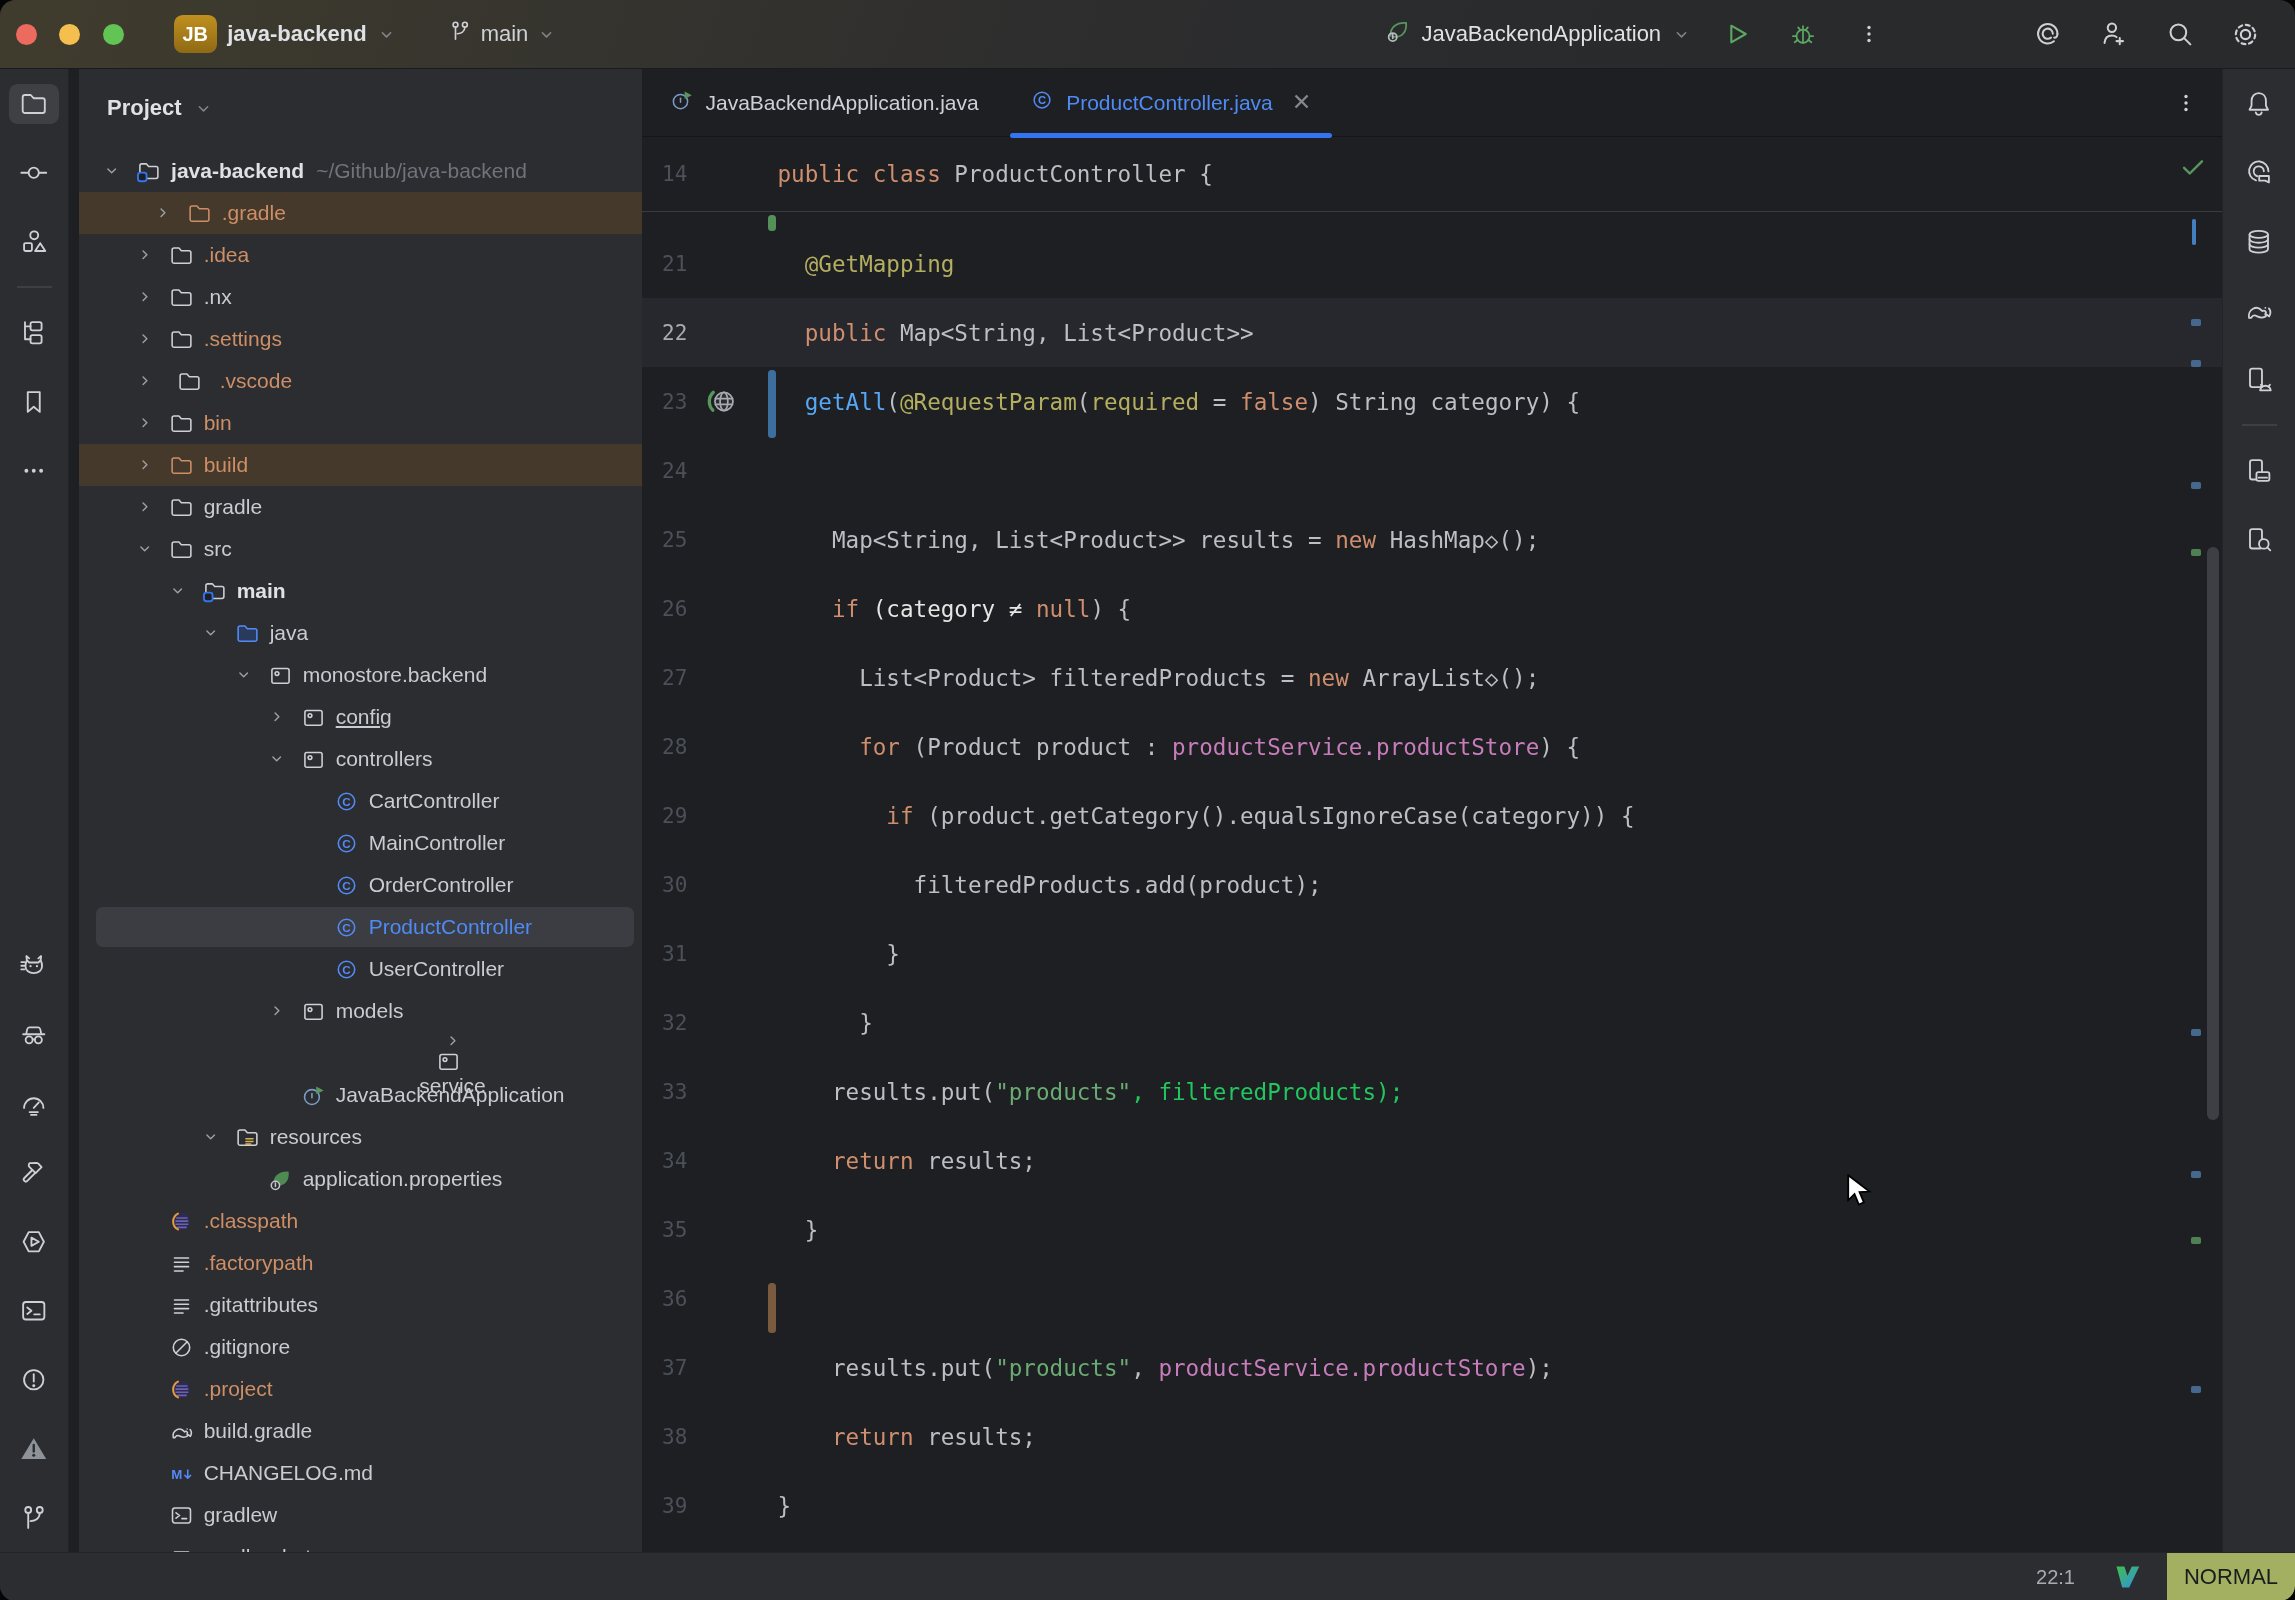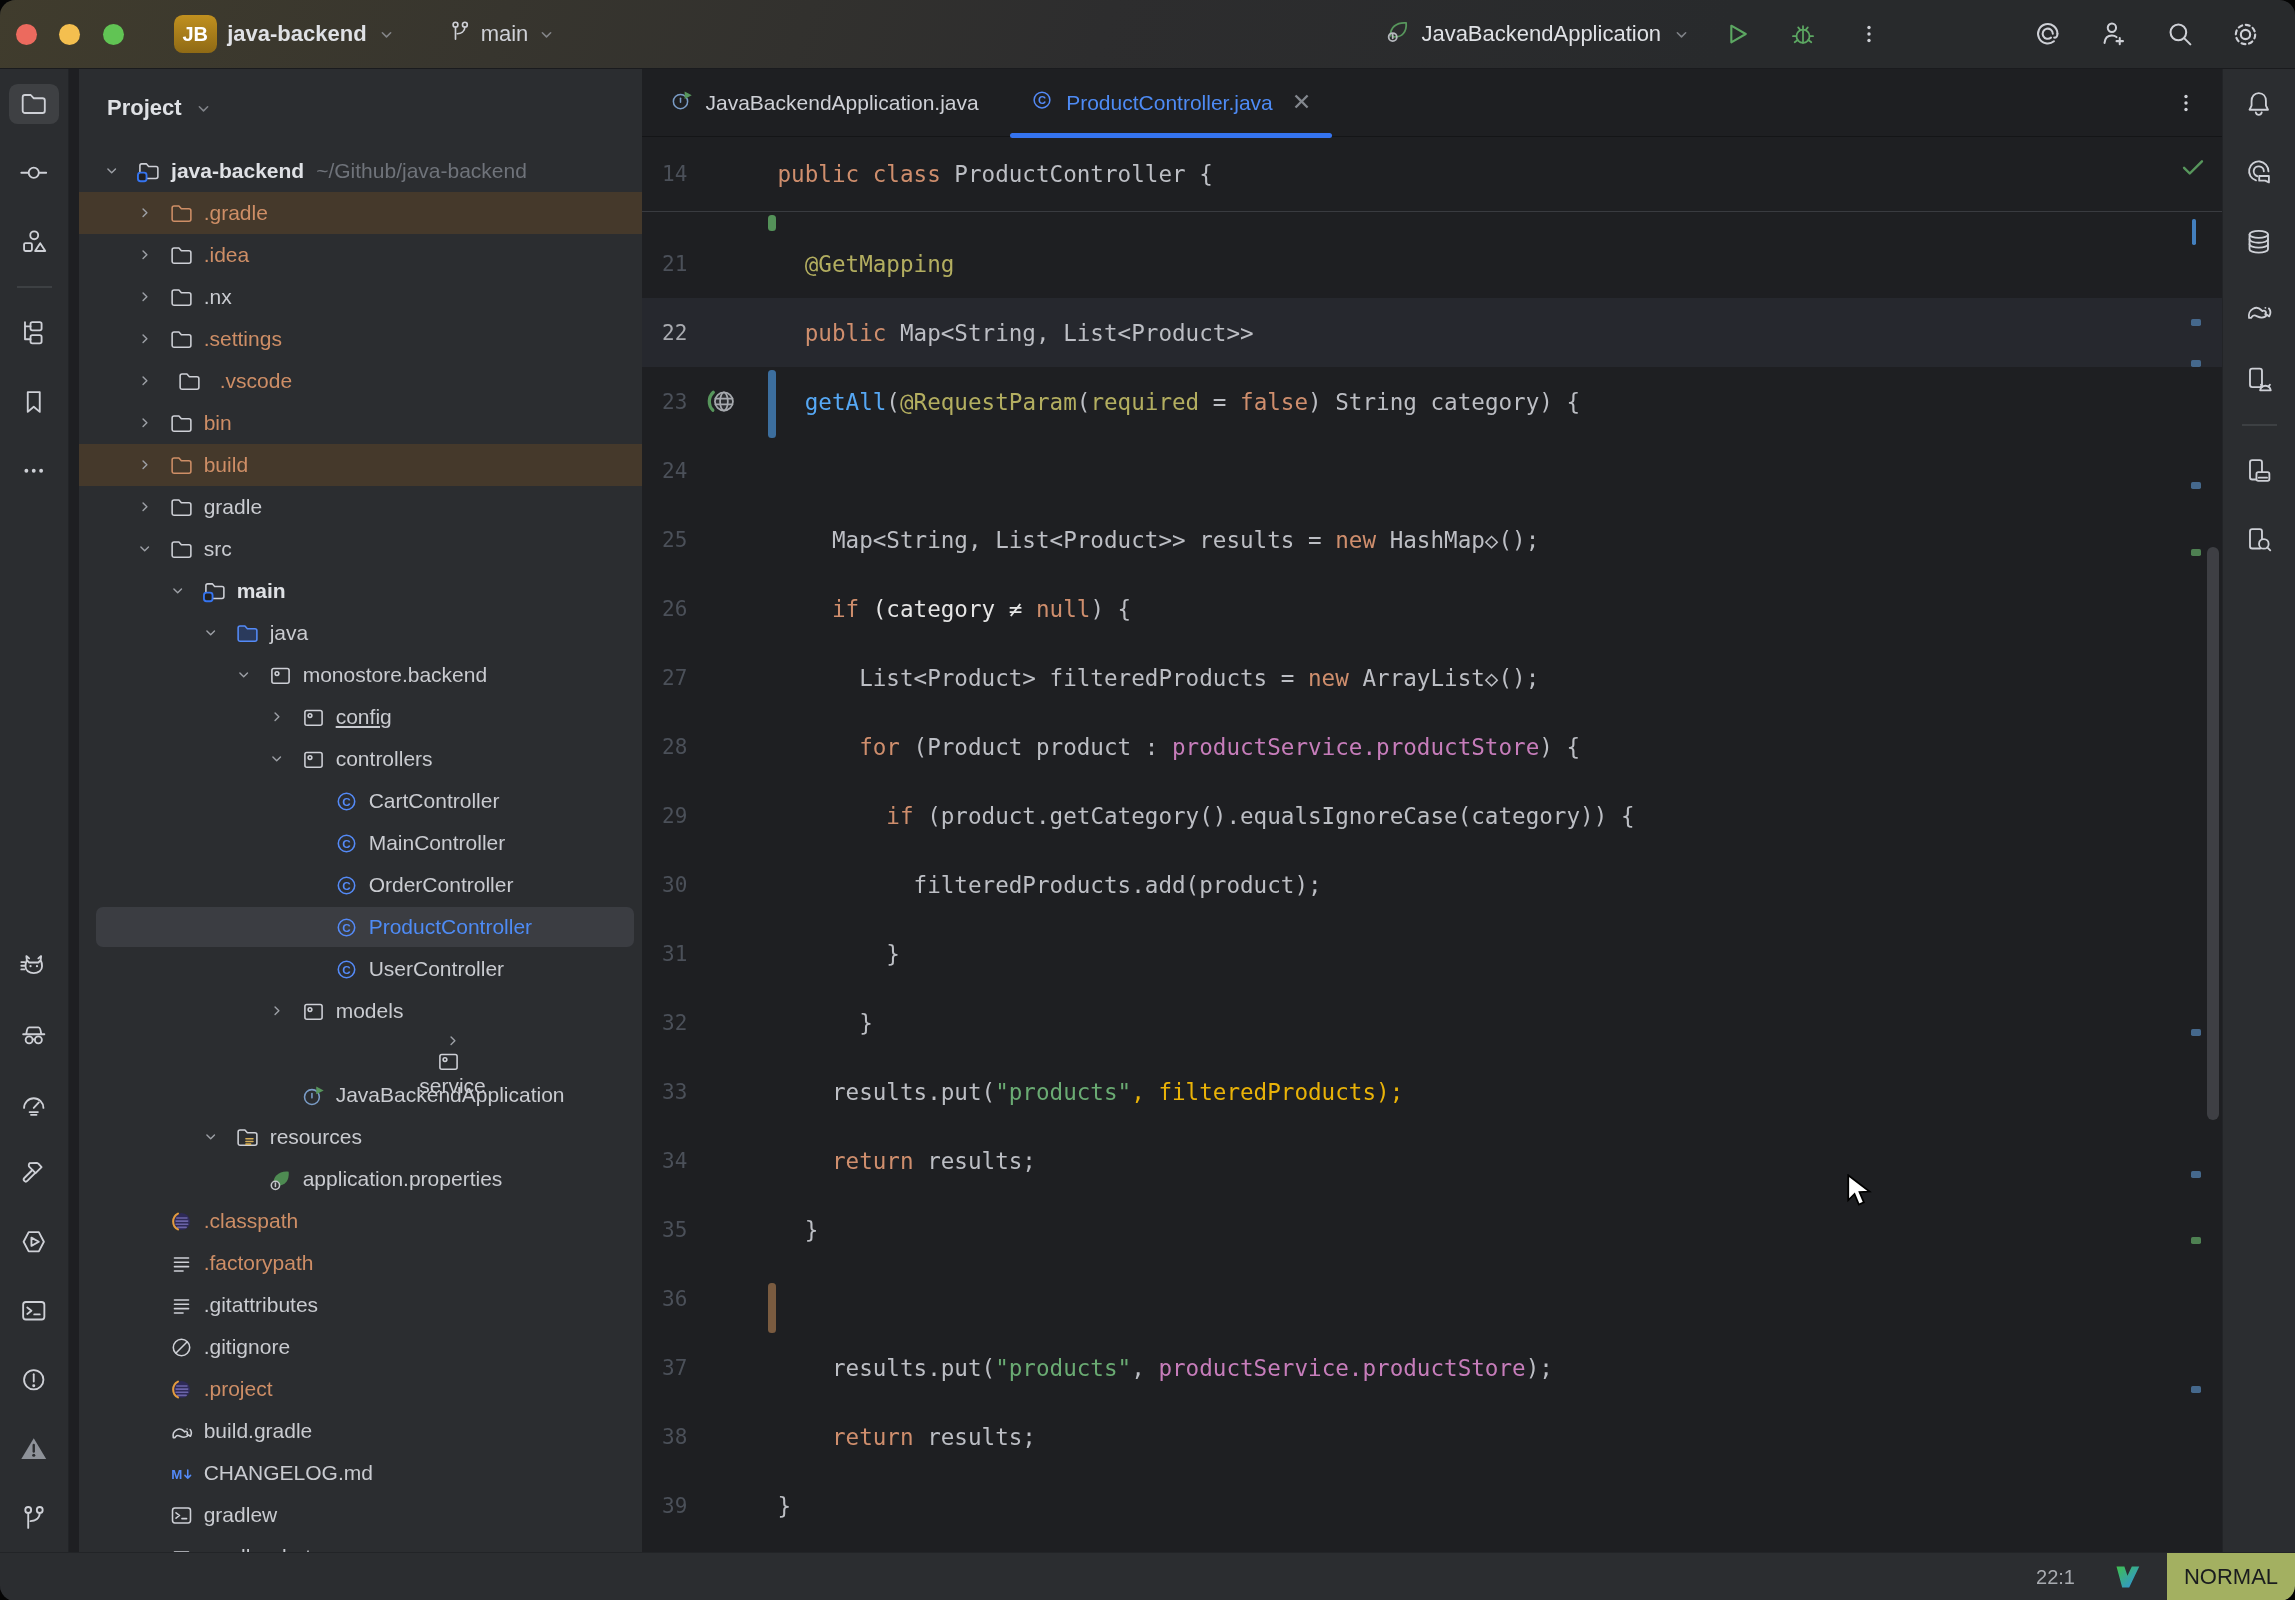--- a/index.html
+++ b/index.html
@@ -402,21 +402,21 @@
           </span>
           <span class="t-icon">
             <svg width="25" height="25" viewBox="0 0 32 32" fill="none" stroke="#CED0D6" stroke-width="2" stroke-linecap="round" stroke-linejoin="round">
               <path d="M5 8.5C5 7.2 6 6.2 7.3 6.2h5.9l3 3.3h9.4c1.3 0 2.4 1 2.4 2.4v10.6c0 1.3-1.1 2.4-2.4 2.4H7.3A2.4 2.4 0 0 1 5 22.5z"></path>
               <rect x="2.5" y="17.5" width="11" height="11" rx="3.2" fill="#1E1F22" stroke="#3574F0" stroke-width="2.4"></rect>
             </svg>
           </span>
           <span class="t-label bold">java-backend</span>
           <span class="t-sub">~/Github/java-backend</span>
         </div>
-        <div class="tree-row hl-row" style="padding-left: 43px;">
+        <div class="tree-row hl-row" style="padding-left: 61px;">
           <span class="t-chev">
             <svg width="17.4" height="17.4" viewBox="0 0 32 32" fill="none" stroke="#9DA0A6" stroke-width="2.6" stroke-linecap="round" stroke-linejoin="round">
               <path d="M9 13l7 7 7-7"></path>
             </svg>
           </span>
           <span class="t-icon">
             <svg width="25" height="25" viewBox="0 0 32 32" fill="none" stroke="#CED0D6" stroke-width="2" stroke-linecap="round" stroke-linejoin="round">
               <path stroke="#CE8E66" d="M4 9c0-1.4 1.1-2.5 2.5-2.5h6.2l3.1 3.5h9.7c1.4 0 2.5 1.1 2.5 2.5v11c0 1.4-1.1 2.5-2.5 2.5h-19A2.5 2.5 0 0 1 4 23.5z"></path>
             </svg>
           </span>
@@ -903,21 +903,21 @@
           <pre><span style="color: rgb(188, 190, 196);">        </span><span style="color: rgb(188, 190, 196);">}</span></pre>
         </div>
         <div class="code-line">
           <span class="ln">32</span>
           <span class="gicon"></span>
           <pre><span style="color: rgb(188, 190, 196);">      </span><span style="color: rgb(188, 190, 196);">}</span></pre>
         </div>
         <div class="code-line">
           <span class="ln">33</span>
           <span class="gicon"></span>
-          <pre><span style="color: rgb(188, 190, 196);">    </span><span style="color: rgb(188, 190, 196);">results.put(</span><span style="color: rgb(106, 171, 115);">"products"</span><span style="color: #eab308;">, filteredProducts);</span></pre>
+          <pre><span style="color: rgb(188, 190, 196);">    </span><span style="color: rgb(188, 190, 196);">results.put(</span><span style="color: rgb(106, 171, 115);">"products"</span><span style="color: #22c55e;">, filteredProducts);</span></pre>
         </div>
         <div class="code-line">
           <span class="ln">34</span>
           <span class="gicon"></span>
           <pre><span style="color: rgb(188, 190, 196);">    </span><span style="color: rgb(207, 142, 109);">return</span><span style="color: rgb(188, 190, 196);"> results;</span></pre>
         </div>
         <div class="code-line">
           <span class="ln">35</span>
           <span class="gicon"></span>
           <pre><span style="color: rgb(188, 190, 196);">  </span><span style="color: rgb(188, 190, 196);">}</span></pre>

